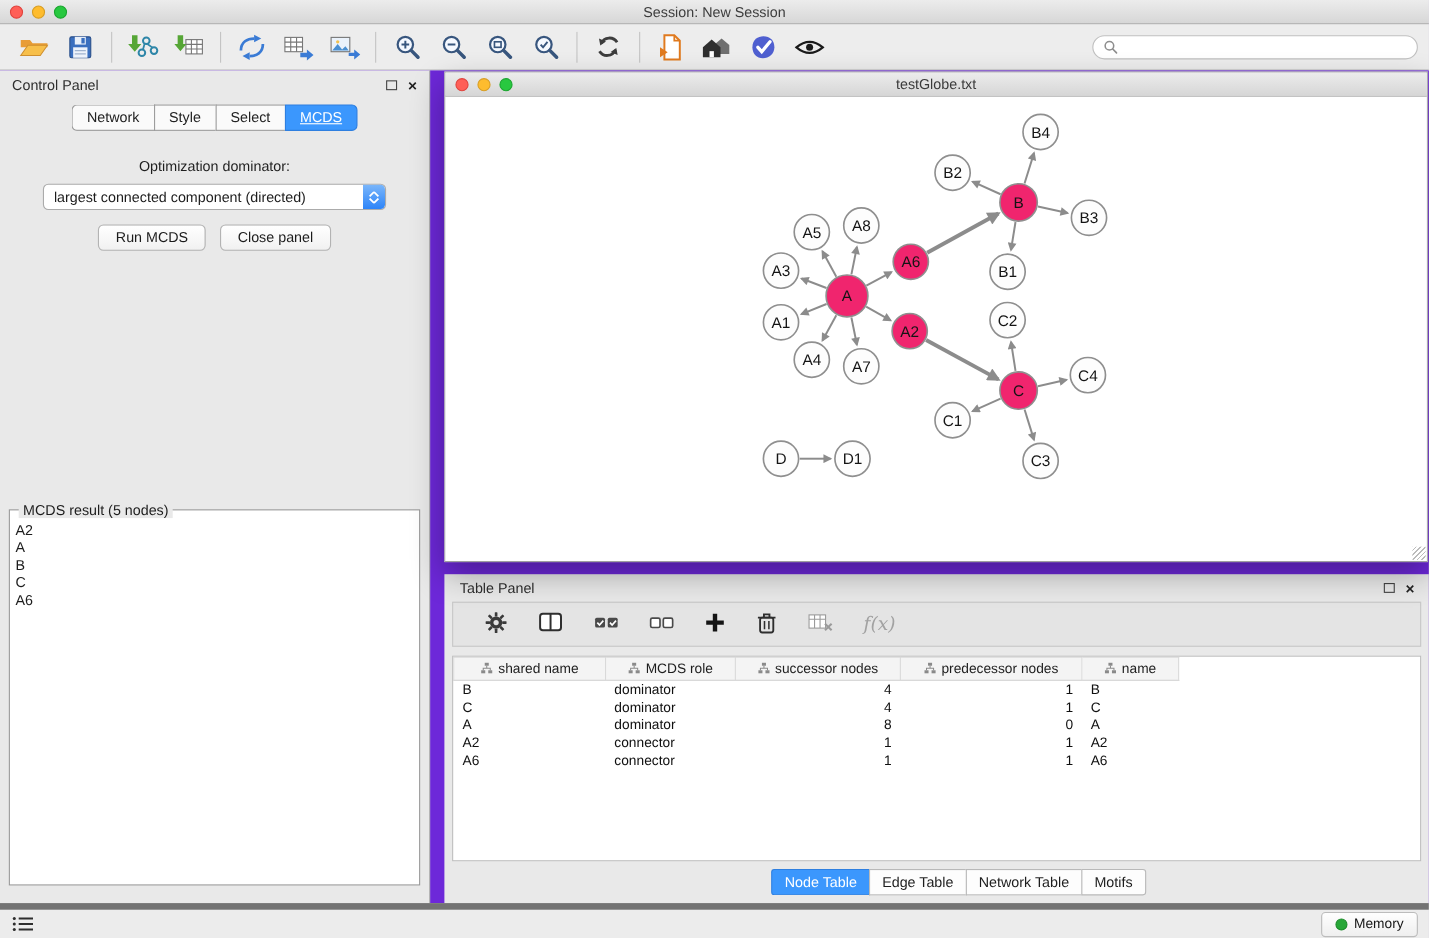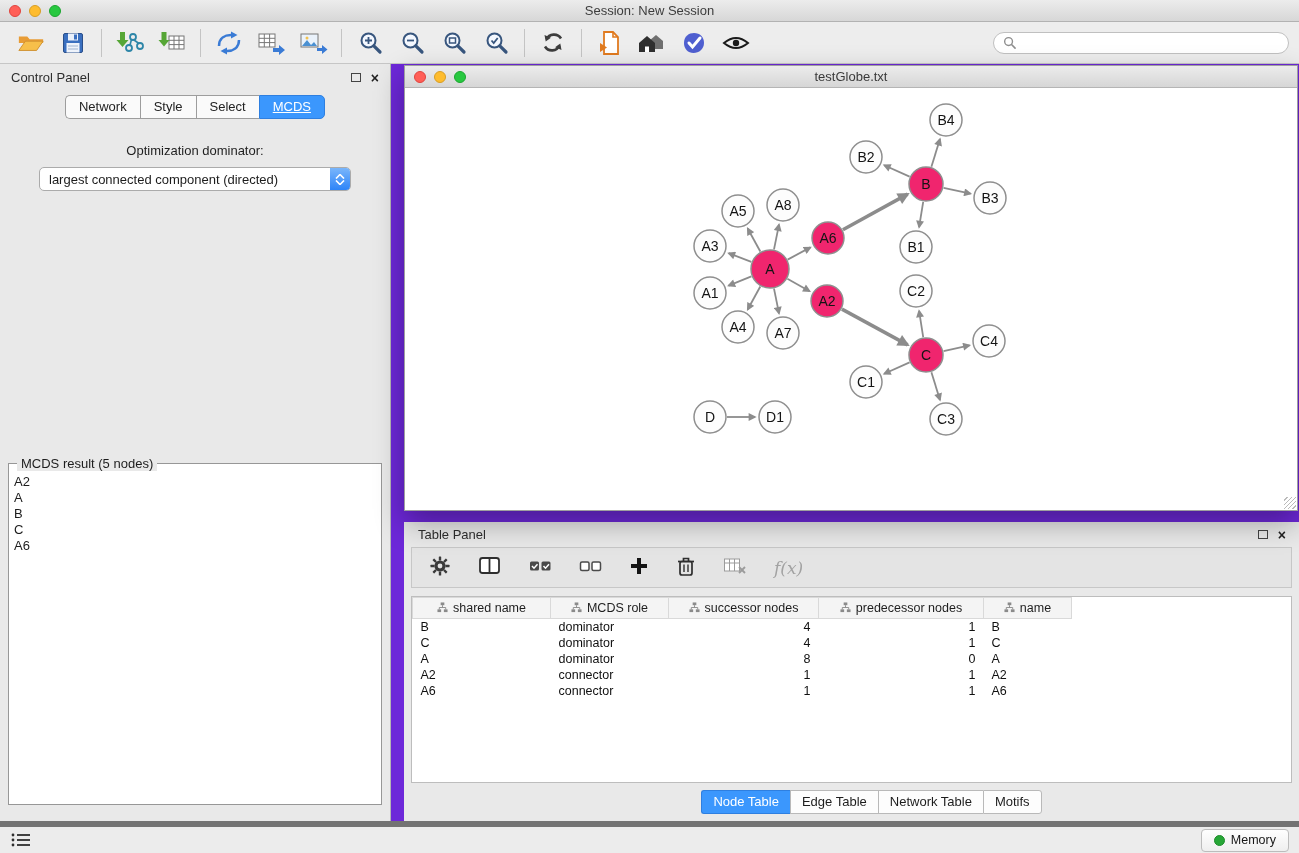--- a/index.html
+++ b/index.html
@@ -50,21 +50,21 @@
   
   .right-side { flex:1; display:flex; flex-direction:column; padding:1px 0 0 13px; min-width:0; }
   .network-window { width:894px; height:446px; flex:none; background:#fff; border:1px solid #9f9f9f; box-shadow:0 12px 28px rgba(0,0,0,.32); position:relative; }
   .inner-titlebar { height:22px; background:linear-gradient(#ececec,#d6d6d6); border-bottom:1px solid #b5b5b5; position:relative; text-align:center; line-height:21px; font-size:13px; color:#3a3a3a; }
   .net-canvas { width:892px; height:422px; display:block; background:#fff; }
   .resize-grip { position:absolute; right:1px; bottom:1px; width:12px; height:12px; background:repeating-linear-gradient(135deg,transparent 0 2px,#bbb 2px 3px); }
 
   
   .table-panel { flex:1; margin-top:11px; background:#e9e9e9; display:flex; flex-direction:column; min-height:0; padding-bottom:7px; }
   .tp-header { height:25px; display:flex; align-items:center; padding:0 13px 0 14px; font-size:13px; color:#2e2e2e; flex:none; }
-  .tp-toolbar { height:41px; margin:0 7px 8px 7px; background:#e4e4e4; border:1px solid #c7c7c7; display:flex; align-items:center; padding:0 17px; gap:27px; flex:none; }
+  .tp-toolbar { height:41px; margin:0 7px 8px 7px; background:#e4e4e4; border:1px solid #c7c7c7; display:flex; align-items:center; padding:0 28px; gap:27px; flex:none; }
   .fx { font-family:"DejaVu Serif", serif; font-style:italic; font-size:17px; color:#a2a2a2; }
   .table-wrap { flex:1; margin:0 7px; background:#fff; border:1px solid #bdbdbd; overflow:hidden; min-height:0; }
   table.datatable { border-collapse:collapse; font-size:12.5px; table-layout:fixed; }
   table.datatable th { background:#f4f4f4; border:1px solid #d9d9d9; font-weight:normal; height:21px; text-align:center; font-size:12.5px; color:#1e1e1e; white-space:nowrap; overflow:hidden; }
   table.datatable th .colicon { vertical-align:-1px; margin-right:5px; }
   table.datatable td { height:16px; padding:0 8px; white-space:nowrap; overflow:hidden; color:#101010; }
   .c0{width:138px}.c1{width:118px}.c2{width:150px}.c3{width:165px}.c4{width:88px}
   td.al{text-align:left} td.ar{text-align:right}
   .tbl-tabs { display:flex; justify-content:center; gap:0; margin-top:7px; flex:none; }
   .ttab { padding:3px 11px 4px; background:#fdfdfd; border:1px solid #b9b9b9; border-right-width:0; font-size:13px; color:#1d1d1d; }
@@ -254,20 +254,24 @@
         <div class="dropdown">
           <span class="val">largest connected component (directed)</span>
           <span class="stepper">
             <svg width="10" height="5" viewBox="0 0 10 5">
                 <path d="M1 4.5 L5 0.5 L9 4.5" fill="none" stroke="#fff" stroke-width="1.6"></path>
               </svg>
             <svg width="10" height="5" viewBox="0 0 10 5">
                 <path d="M1 0.5 L5 4.5 L9 0.5" fill="none" stroke="#fff" stroke-width="1.6"></path>
               </svg>
           </span>
+        </div>
+        <div class="btn-row">
+          <button class="push-btn">Run MCDS</button>
+          <button class="push-btn">Close panel</button>
         </div>
         <div class="result-box">
           <span class="result-legend">MCDS result (5 nodes)</span>
           <div class="result-list" id="result-list">
               <div>A2</div>
               <div>A</div>
               <div>B</div>
               <div>C</div>
               <div>A6</div>
             </div>

